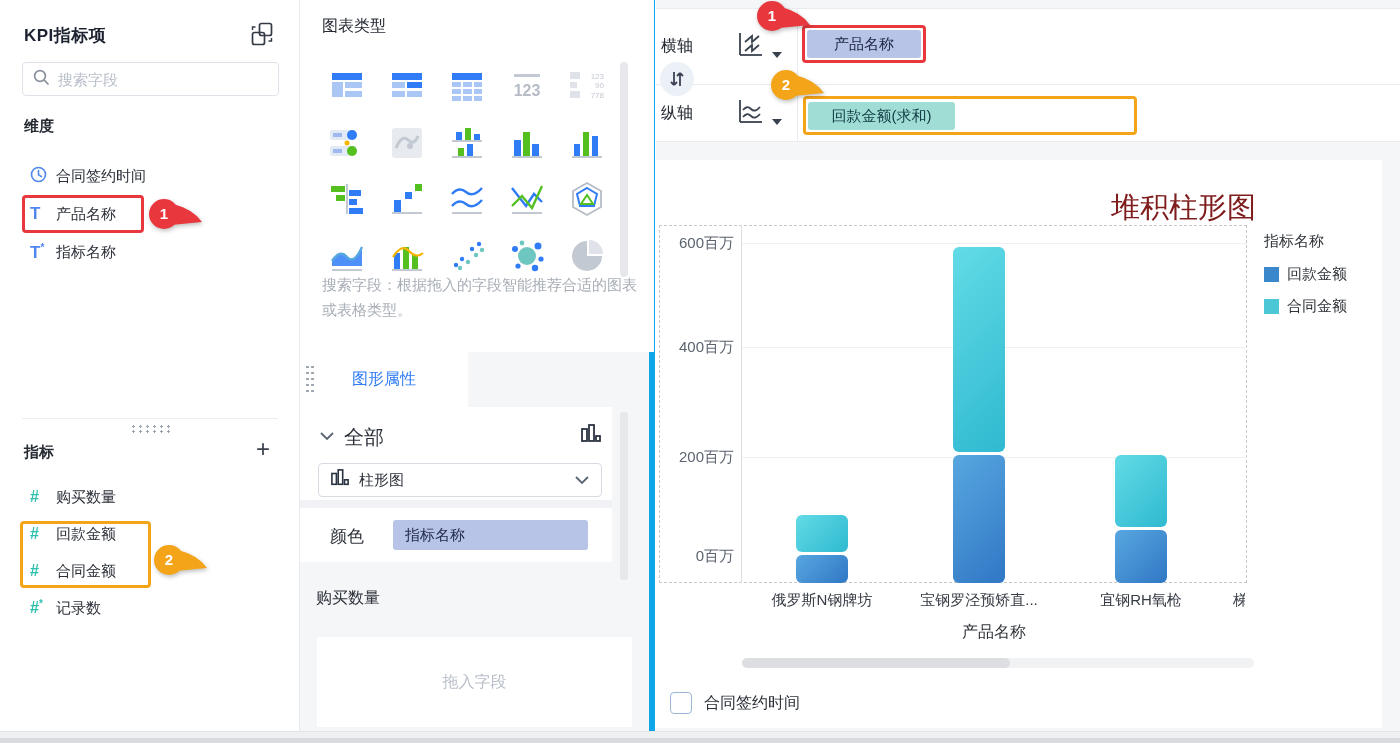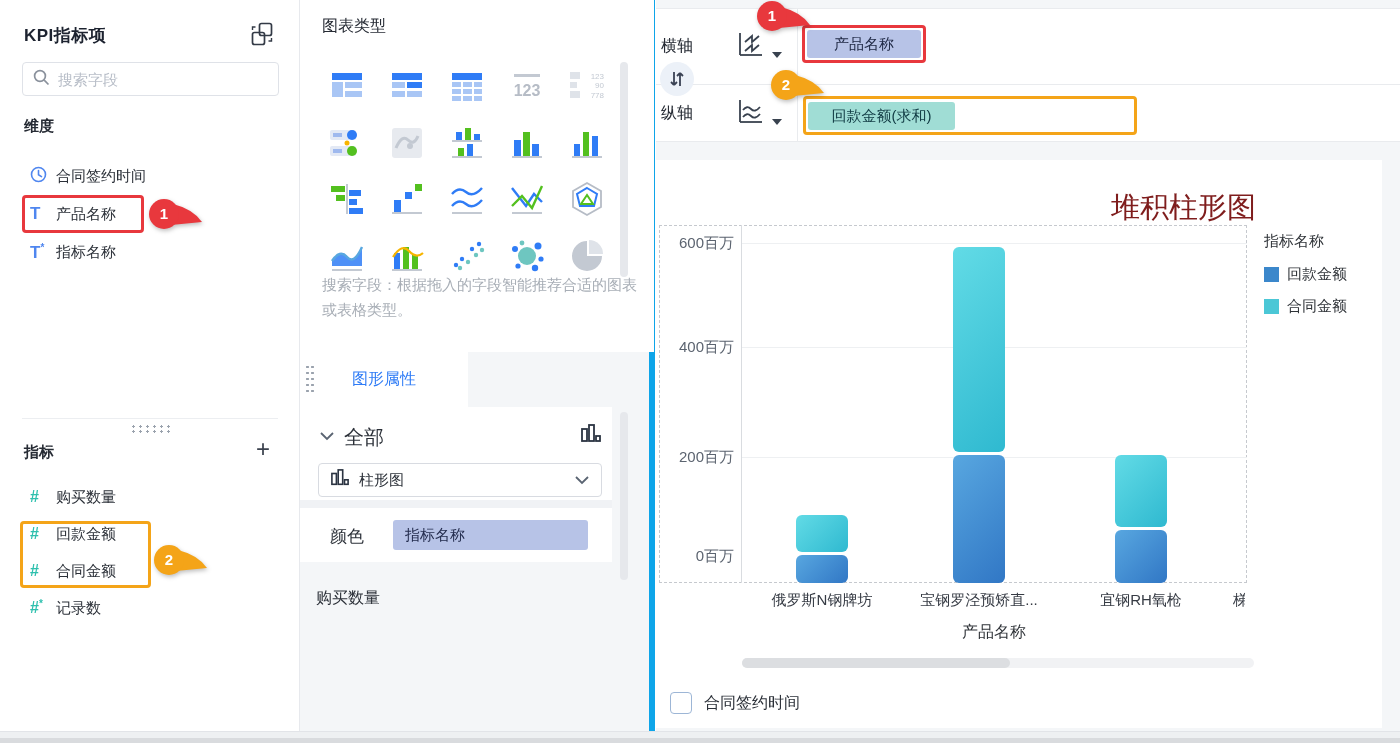--- a/index.html
+++ b/index.html
@@ -391,20 +391,23 @@
     </div>
 
     <div class="gap-band"></div>
     <div class="color-card">
       <span class="color-label">颜色</span>
       <div class="color-chip">指标名称</div>
     </div>
     <div class="scroll-thumb" style="left:320px; top:412px; height:168px;"></div>
 
     <div class="filter-header">购买数量</div>
+    <div class="dropzone">
+      <span>拖入字段</span>
+    </div>
   </div>
 
   <div class="right-panel">
     <div class="wells">
       <div class="well-line"></div>
     </div>
     <div class="well-vline"></div>
 
     <div class="axis-label" style="top:36px;">横轴</div>
     <div class="axis-icon" style="top:30px;">

